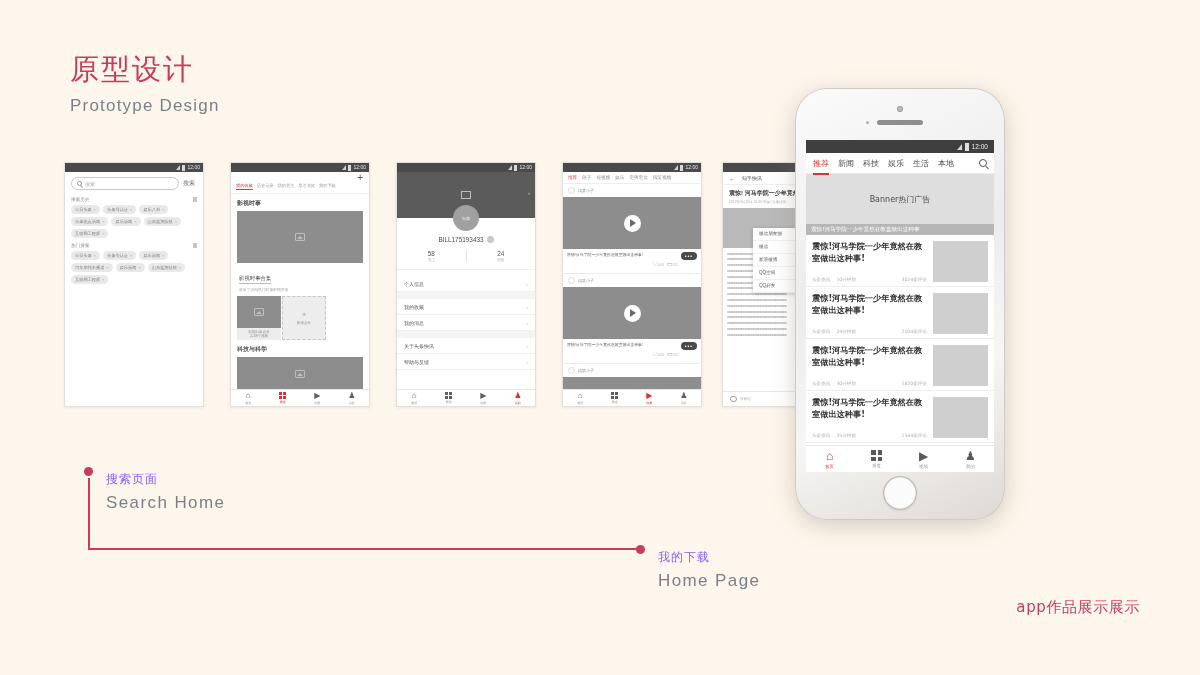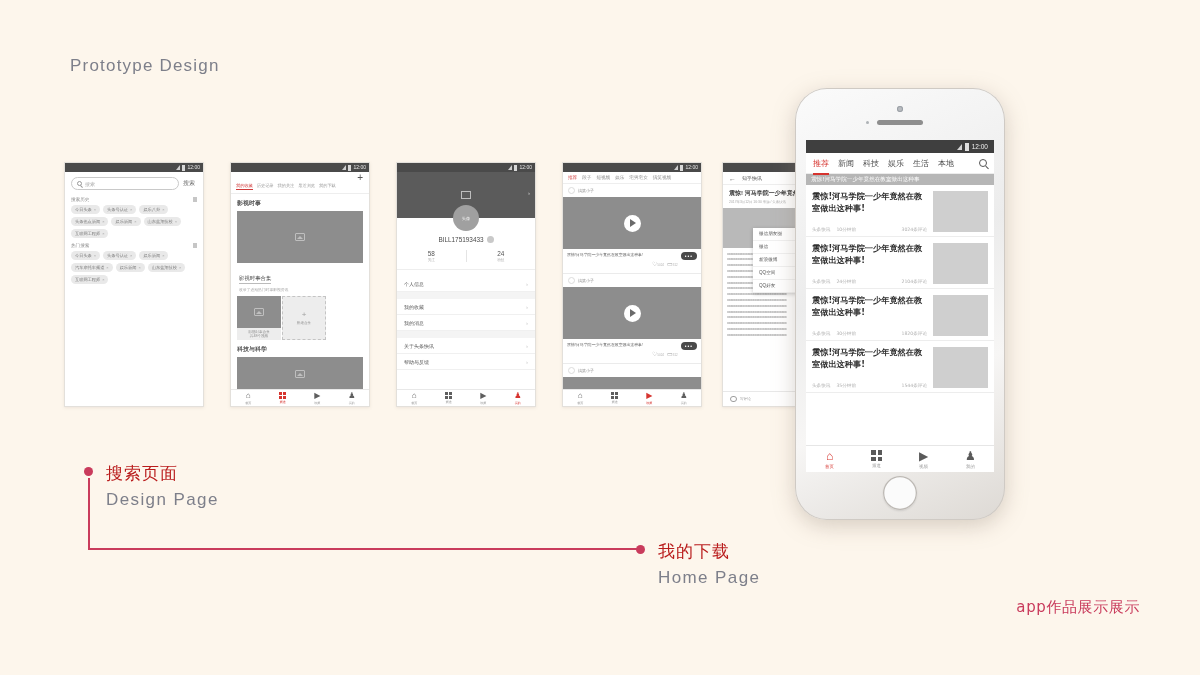--- a/index.html
+++ b/index.html
@@ -352,22 +352,22 @@
   }
   .ph-grid i { background: #5a5a5a; display: block; }
 
   
   .callout { position: absolute; }
   .callout .dot {
     width: 9px; height: 9px; border-radius: 50%; background: #c93b5c;
     position: absolute; left: 0; top: 5px;
   }
   .callout .cn {
-    font-size: 17px; color: #b91c1c; margin-left: 22px; letter-spacing: 1px;
-    font-family: "DejaVu Sans", sans-serif; white-space: nowrap;
+    font-size: 12px; color: #8b5cf6; margin-left: 22px; letter-spacing: 1px;
+    font-family: "DejaVu Sans", sans-serif; white-space: nowrap; margin-top: 9px;
   }
   .callout .en {
     font-size: 17px; color: #7d7f8a; margin-left: 22px; margin-top: 5px;
     letter-spacing: 1.4px; white-space: nowrap;
   }
   .callout.search { left: 84px; top: 462px; }
   .callout.home   { left: 636px; top: 540px; }
 
   .connector { position: absolute; left: 88px; top: 478px; }
   .connector .v { position: absolute; left: 0; top: 0; width: 1.6px; height: 72px; background: #c93b5c; }
@@ -376,20 +376,21 @@
   .footnote {
     position: absolute; right: 60px; bottom: 58px;
     font-size: 15px; color: #c93b5c; letter-spacing: .6px;
     font-family: "DejaVu Sans", sans-serif;
   }
 </style>
 </head>
 <body>
 
 <div class="slide-heading">
+  <div class="cn">原型设计</div>
   <div class="en">Prototype Design</div>
 </div>
 
 <div class="wire w1">
   <div class="statusbar">
     <span class="sig"></span>
     <span class="bat"></span>
     <span class="clk">12:00</span>
   </div>
   <div class="srch-bar">
@@ -764,20 +765,21 @@
       <span class="tb">新闻</span>
       <span class="tb">科技</span>
       <span class="tb">娱乐</span>
       <span class="tb">生活</span>
       <span class="tb">本地</span>
       <span class="sbox">
           <span class="mag"></span>
         </span>
     </div>
 
+    <div class="ph-banner">Banner热门广告</div>
     <div class="ph-ticker">震惊!河马学院一少年竟然在教室做出这种事</div>
 
     <div class="ph-feed">
       <div class="ph-item">
         <div class="col">
           <div class="hl">震惊!河马学院一少年竟然在教室做出这种事!</div>
           <div class="mt">
             <span>头条快讯</span>
             <span>10分钟前</span>
             <span class="sp">3024条评论</span>
@@ -847,21 +849,21 @@
 </div>
 
 <div class="connector">
   <div class="v"></div>
   <div class="h"></div>
 </div>
 
 <div class="callout search">
   <span class="dot"></span>
   <div class="cn">搜索页面</div>
-  <div class="en">Design Page</div>
+  <div class="en">Search Home</div>
 </div>
 
 <div class="callout home">
   <span class="dot"></span>
   <div class="cn">我的下载</div>
   <div class="en">Home Page</div>
 </div>
 
 <div class="footnote">app作品展示展示</div>
 

